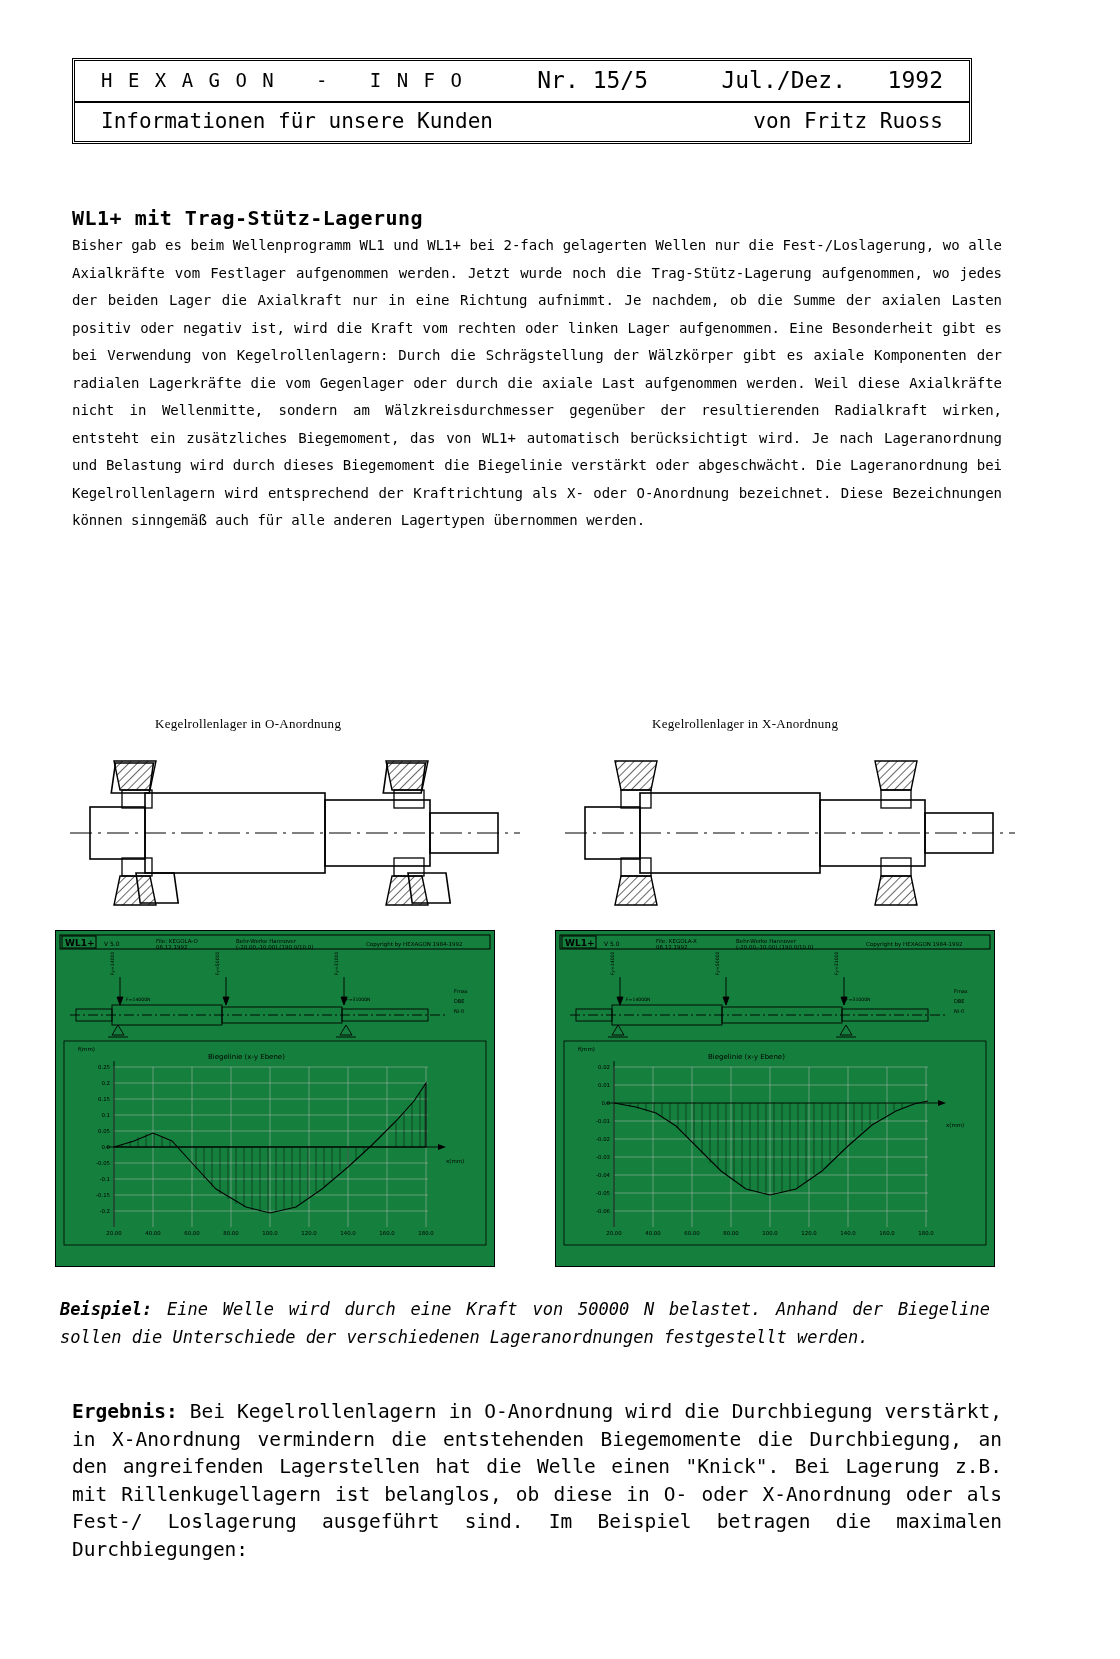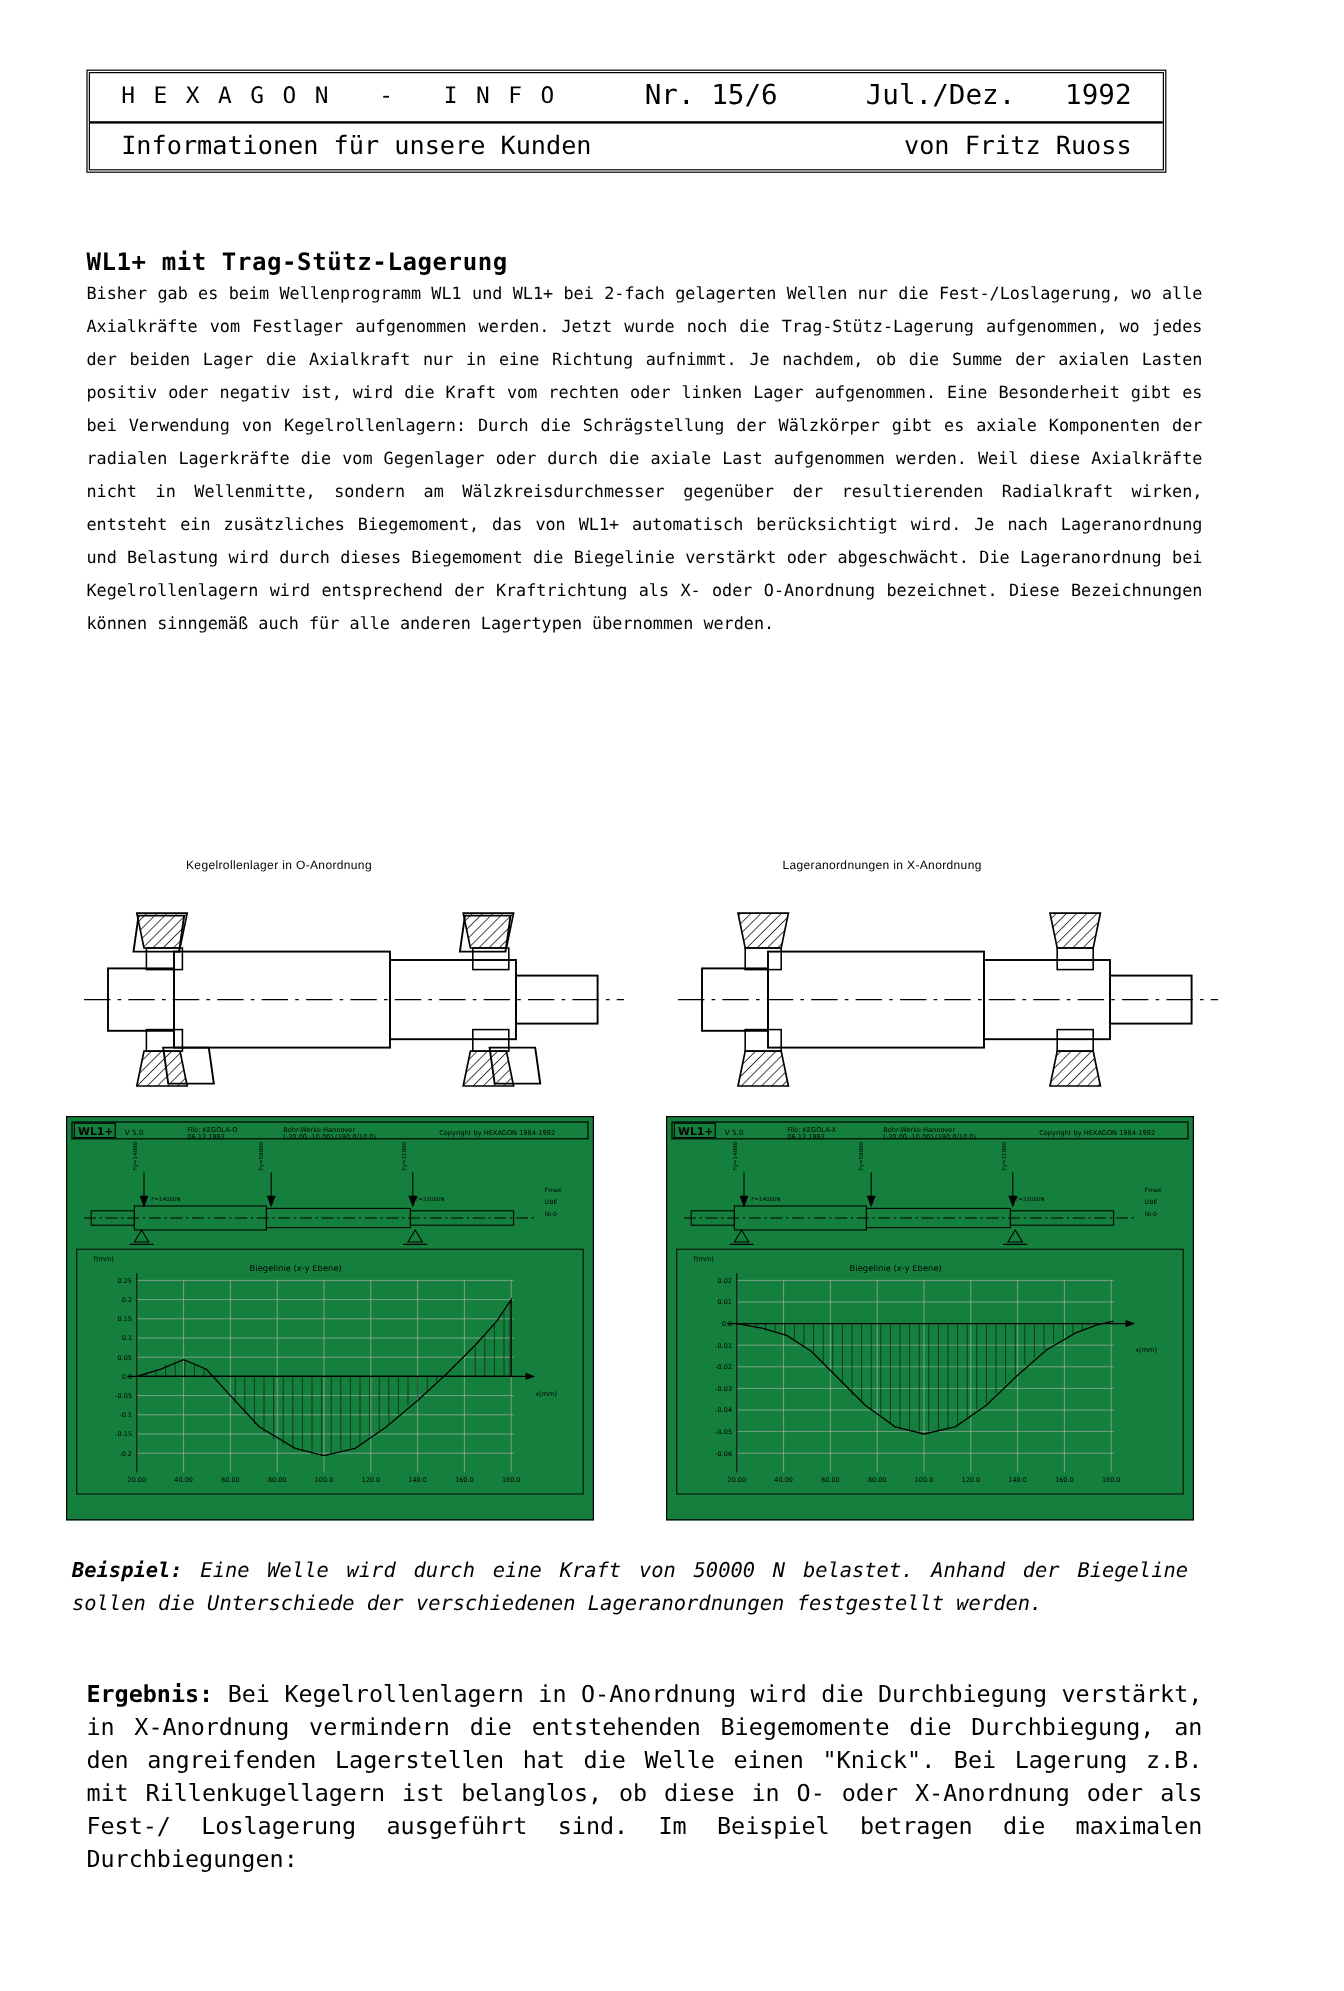--- a/index.html
+++ b/index.html
@@ -76,22 +76,22 @@
     width: 930px;
     font-size: 14px;
     line-height: 27.5px;
     text-align: justify;
     white-space: normal;
   }
 
   
   .diagram-caption {
     position: absolute;
-    font-size: 10px;
-    font-family: Liberation Sans, sans-serif;
+    font-size: 13px;
+    font-family: Liberation Serif, serif;
     letter-spacing: 0.3px;
   }
   .cap-left  { left: 155px; top: 716px; }
   .cap-right { left: 652px; top: 716px; }
 
   .shaft-svg-left {
     position: absolute;
     left: 70px;
     top: 745px;
   }
@@ -139,34 +139,34 @@
   }
 </style>
 </head>
 <body>
 
 <div class="page">
 
   <div class="header-box">
     <div class="header-row top">
       <span class="header-title">H E X A G O N   -   I N F O</span>
-      <span class="header-issue">Nr. 15/6</span>
+      <span class="header-issue">Nr. 15/5</span>
       <span class="header-issue">Jul./Dez.   1992</span>
     </div>
     <div class="header-row">
       <span class="header-sub">Informationen für unsere Kunden</span>
       <span class="header-author">von Fritz Ruoss</span>
     </div>
   </div>
 
   <div class="article-title">WL1+ mit Trag-Stütz-Lagerung</div>
   <div class="body-text">Bisher gab es beim Wellenprogramm WL1 und WL1+ bei 2-fach gelagerten Wellen nur die Fest-/Loslagerung, wo alle Axialkräfte vom Festlager aufgenommen werden. Jetzt wurde noch die Trag-Stütz-Lagerung aufgenommen, wo jedes der beiden Lager die Axialkraft nur in eine Richtung aufnimmt. Je nachdem, ob die Summe der axialen Lasten positiv oder negativ ist, wird die Kraft vom rechten oder linken Lager aufgenommen. Eine Besonderheit gibt es bei Verwendung von Kegelrollenlagern: Durch die Schrägstellung der Wälzkörper gibt es axiale Komponenten der radialen Lagerkräfte die vom Gegenlager oder durch die axiale Last aufgenommen werden. Weil diese Axialkräfte nicht in Wellenmitte, sondern am Wälzkreisdurchmesser gegenüber der resultierenden Radialkraft wirken, entsteht ein zusätzliches Biegemoment, das von WL1+ automatisch berücksichtigt wird. Je nach Lageranordnung und Belastung wird durch dieses Biegemoment die Biegelinie verstärkt oder abgeschwächt. Die Lageranordnung bei Kegelrollenlagern wird entsprechend der Kraftrichtung als X- oder O-Anordnung bezeichnet. Diese Bezeichnungen können sinngemäß auch für alle anderen Lagertypen übernommen werden.</div>
 
   <div class="diagram-caption cap-left">Kegelrollenlager in O-Anordnung</div>
-  <div class="diagram-caption cap-right">Lageranordnungen in X-Anordnung</div>
+  <div class="diagram-caption cap-right">Kegelrollenlager in X-Anordnung</div>
 
   <svg class="shaft-svg-left" width="450" height="175" viewBox="0 0 450 175">
     <defs>
       <pattern id="hatchL" width="6" height="6" patternUnits="userSpaceOnUse" patternTransform="rotate(45)">
         <line x1="0" y1="0" x2="0" y2="6" stroke="#000" stroke-width="1.2"></line>
       </pattern>
     </defs>
     <g fill="none" stroke="#000" stroke-width="1.6">
 
       <rect x="20" y="62" width="55" height="52"></rect>

